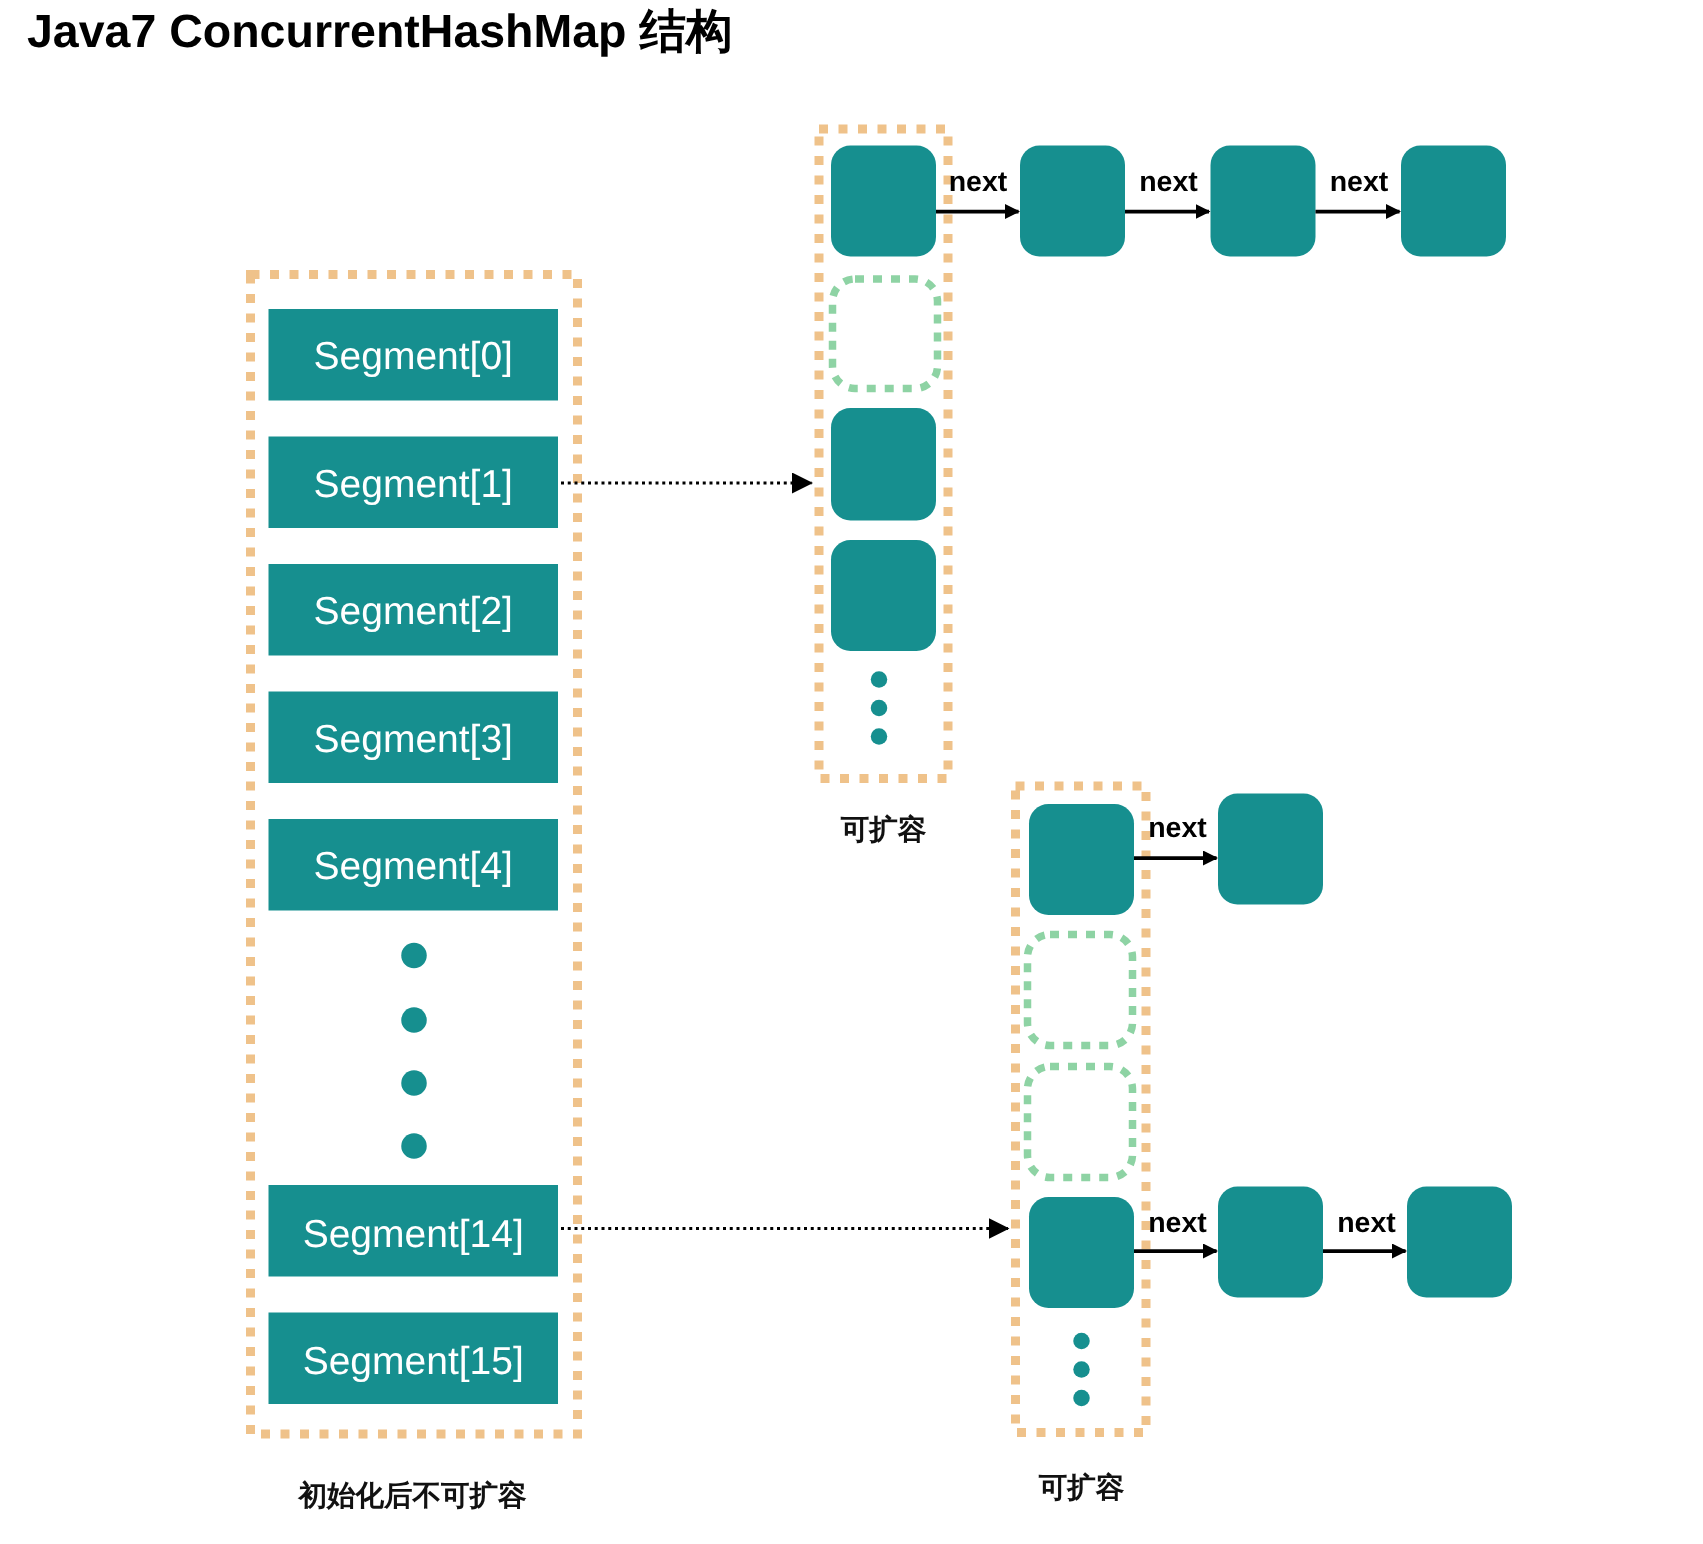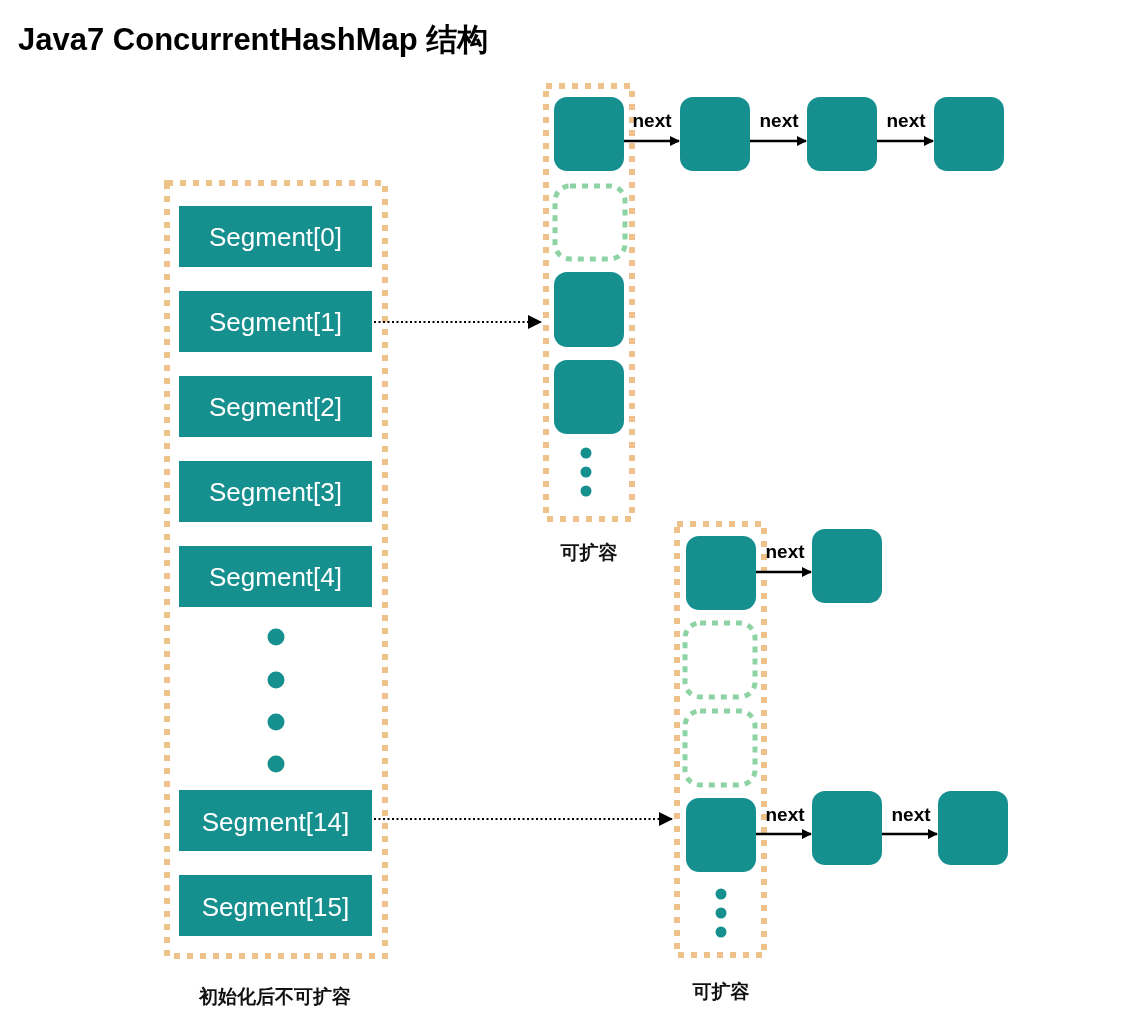--- a/index.html
+++ b/index.html
@@ -1,17 +1,17 @@
 <!DOCTYPE html>
 <html><head>
 <meta charset="utf-8">
 <style>
   html,body{margin:0;padding:0;background:#ffffff;}
   body{width:1135px;height:1029px;position:relative;overflow:hidden;font-family:"Liberation Sans",sans-serif;}
-  .title{position:absolute;left:18px;top:19px;font-size:31px;font-weight:bold;color:#000;letter-spacing:0px;}
+  .title{position:absolute;left:18px;top:0;font-size:31px;font-weight:bold;color:#000;letter-spacing:0px;}
   svg{position:absolute;left:0;top:0;}
   .seg-label{font-family:"Liberation Sans",sans-serif;font-size:26px;fill:#ffffff;}
   .next-label{font-family:"Liberation Sans",sans-serif;font-size:19px;font-weight:bold;fill:#000;}
   .caption{font-family:"DejaVu Sans",sans-serif;font-size:19px;font-weight:bold;fill:#111;}
 </style>
 </head>
 <body>
 
 <div class="title">Java7 ConcurrentHashMap 结构</div>
 

